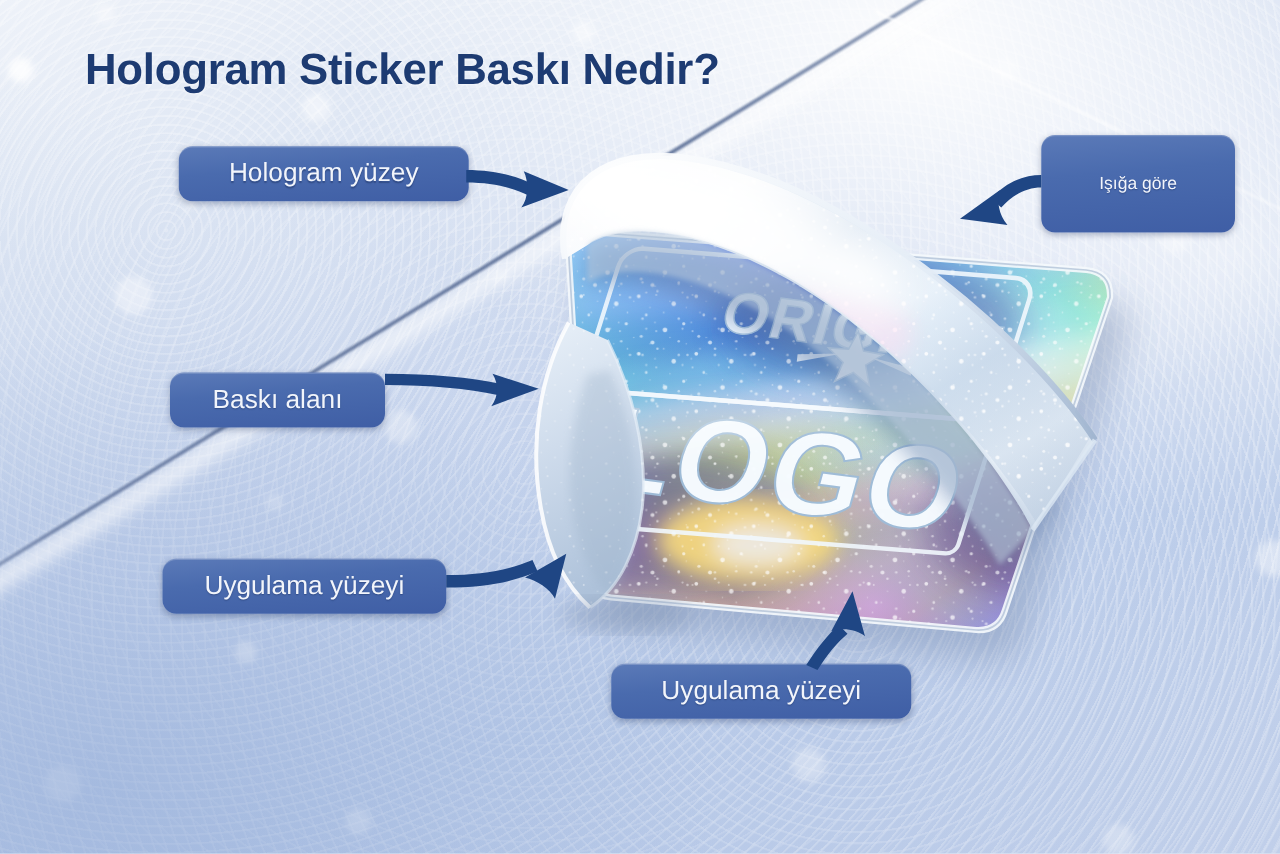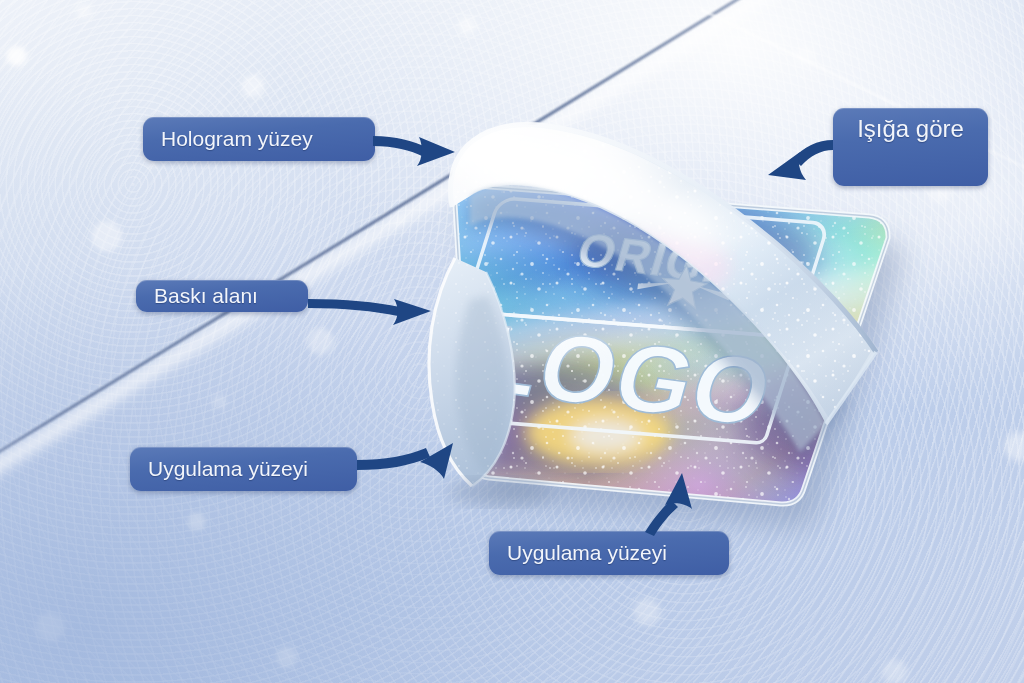--- a/index.html
+++ b/index.html
@@ -121,33 +121,33 @@
     text-shadow:0 1px 2px rgba(255,255,255,.65);
   }
 
   
   .callout{
     position:absolute;
     border-radius:11px;
     background:linear-gradient(175deg,#5b7ab8 0%, #4a6bae 38%, #3f5ea5 100%);
     box-shadow:0 2px 5px rgba(30,50,95,.33), inset 0 1px 0 rgba(255,255,255,.20);
     color:#f2f5fb;
-    display:flex;align-items:center;
+    display:flex;align-items:center;justify-content:center;
     text-align:center;
     font-size:21px;
     line-height:1.22;
     padding:9px 18px;
     box-sizing:border-box;
     text-shadow:0 1px 1px rgba(25,45,90,.45);
   }
   .callout span{display:block;}
 
   #callout-hologram-yuzey{left:143px;top:117px;width:232px;height:44px;}
-  #callout-isiga-gore   {left:833px;top:108px;width:155px;height:78px;flex-direction:column;font-size:24px;padding:6px 10px;}
-  #callout-baski-alani  {left:136px;top:280px;width:172px;height:32px;}
+  #callout-isiga-gore   {left:833px;top:108px;width:155px;height:78px;flex-direction:column;font-size:14px;padding:6px 10px;}
+  #callout-baski-alani  {left:136px;top:298px;width:172px;height:44px;}
   #callout-uygulama-sol {left:130px;top:447px;width:227px;height:44px;}
   #callout-uygulama-alt {left:489px;top:531px;width:240px;height:44px;}
 
   
   #arrow-layer{position:absolute;left:0;top:0;width:1024px;height:683px;pointer-events:none;}
 </style>
 </head>
 <body>
 
 <div id="stage">
@@ -388,20 +388,21 @@
       <path d="M470,300 C456,340 452,384 460,420 C466,448 476,466 488,478
                C500,462 508,434 509,404 C511,368 502,328 488,296 Z" fill="#9db2c9" opacity=".35" filter="url(#blur4)"></path>
     </g>
 
     <g>
       <ellipse cx="500" cy="492" rx="52" ry="14" fill="#7b8fae" opacity=".4" filter="url(#blur8)"></ellipse>
     </g>
   </svg>
   </div>
 
+  <div class="page-title">Hologram Sticker Baskı Nedir?</div>
 
   <div class="callout" id="callout-hologram-yuzey">
     <span>Hologram yüzey</span>
   </div>
 
   <div class="callout" id="callout-isiga-gore">
     <span>Işığa göre</span>
   </div>
 
   <div class="callout" id="callout-baski-alani">

